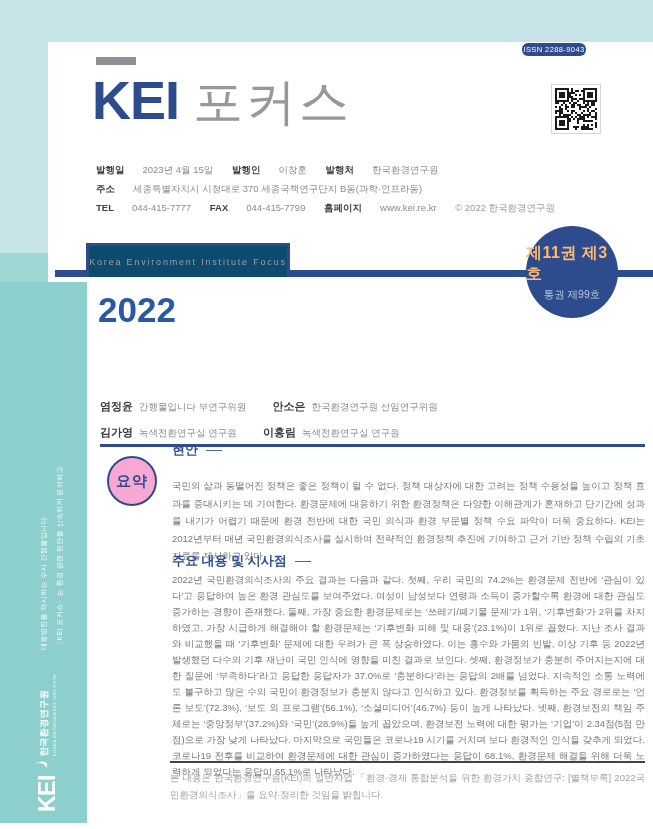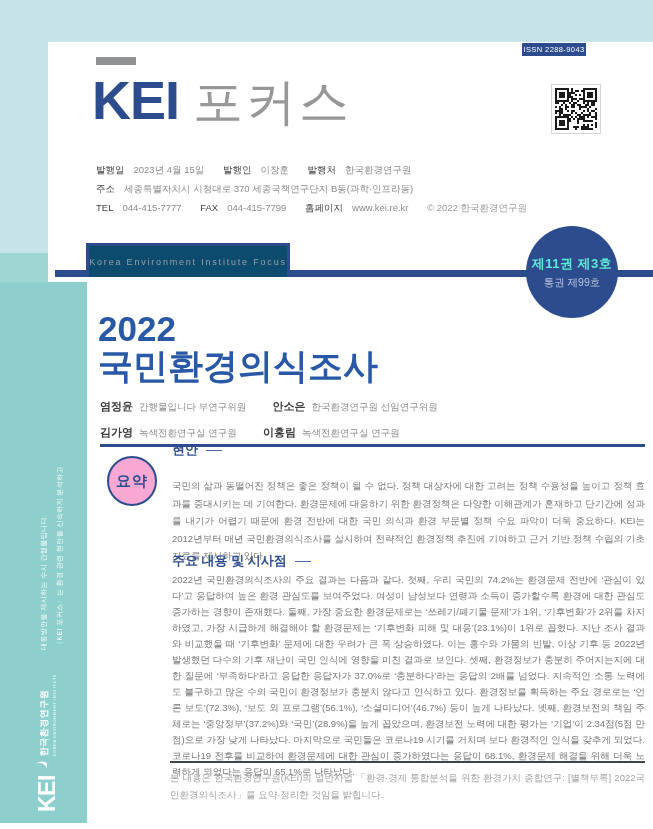--- a/index.html
+++ b/index.html
@@ -8,48 +8,48 @@
   .abs{position:absolute;}
 
   
   .bg-top{left:0;top:0;width:653px;height:42px;background:#c6e4e7;}
   .bg-leftcol{left:0;top:42px;width:48px;height:211px;background:#c6e4e7;}
   .bg-midsq{left:0;top:253px;width:48px;height:29px;background:#9dd6d3;}
   .sidebar{left:0;top:282px;width:87px;height:541px;background:#8ccfcc;}
 
   
   .issn{left:522px;top:43px;width:64px;height:13px;background:#2d4c8e;color:#fff;
-        font-size:7.5px;display:flex;align-items:center;justify-content:center;letter-spacing:.4px;}
+        font-size:7.5px;display:flex;align-items:center;justify-content:center;letter-spacing:.4px;border-radius:6px;}
   .graybar{left:96px;top:57px;width:40px;height:8px;background:#8f9194;}
   .brand{left:92px;top:70px;display:flex;align-items:baseline;gap:14px;}
   .brand .kei{font-size:54px;font-weight:800;color:#2d4c8e;letter-spacing:-1px;line-height:60px;}
   .brand .focus{font-size:50px;font-weight:300;color:#97989a;letter-spacing:3px;line-height:60px;}
   .qr{left:551px;top:84px;width:50px;height:50px;background:#fff;border:1px solid #d4d4d4;
       box-sizing:border-box;padding:3px;}
   .qr svg{width:100%;height:100%;display:block;fill:#1a1a1a;}
 
   
   .pubinfo{left:96px;top:160px;font-size:9.5px;line-height:19px;white-space:nowrap;color:#8b8c8e;}
   .pubinfo .grp{margin-right:16px;}
-  .pubinfo b{font-weight:400;color:#424244;margin-right:9px;}
+  .pubinfo b{font-weight:700;color:#424244;margin-right:18px;}
   .pubinfo .cp{color:#9a9b9d;}
 
   
   .band-dash{left:55px;top:270px;width:31px;height:7px;background:#2d4c8e;}
   .band-line{left:290px;top:270px;width:363px;height:7px;background:#2d4c8e;}
   .tab{left:86px;top:243px;width:204px;height:34px;box-sizing:border-box;background:#0c4a6e;
        border:3px solid #2d4c8e;border-bottom:none;display:flex;align-items:center;justify-content:center;}
   .tab span{font-size:9px;color:#9aa0a4;letter-spacing:1.8px;white-space:nowrap;}
   .circle-badge{left:526px;top:226px;width:92px;height:92px;border-radius:50%;background:#2d4c8e;z-index:5;
        display:flex;flex-direction:column;align-items:center;justify-content:center;gap:3px;}
-  .circle-badge .vol{font-size:13px;font-weight:700;color:#5eead4;letter-spacing:.5px;}
+  .circle-badge .vol{font-size:16px;font-weight:700;color:#fdba74;letter-spacing:.5px;}
   .circle-badge .iss{font-size:10.5px;color:#b9c3dd;}
 
   
-  .title{left:98px;top:310px;color:#2858a6;font-size:35px;font-weight:700;line-height:37px;}
+  .title{left:98px;top:291px;color:#2858a6;font-size:35px;font-weight:700;line-height:37px;}
   .authors{left:100px;top:396px;white-space:nowrap;}
   .authors .row{margin-bottom:8px;}
   .authors .pair{margin-right:22px;}
   .authors .nm{font-size:11px;font-weight:700;color:#3b3b3d;margin-right:6px;}
   .authors .rl{font-size:9.5px;color:#8b8c8e;}
 
   .rule-main{left:100px;top:444px;width:545px;height:3px;background:#2d4c8e;}
   .sum-badge{left:107px;top:456px;width:50px;height:50px;border:2.5px solid #2d4c8e;border-radius:50%;
        box-sizing:border-box;display:flex;align-items:center;justify-content:center;
        font-size:15px;font-weight:700;color:#2d4c8e;letter-spacing:1px;background:#f9a8d4;}
@@ -262,21 +262,20 @@
   <div class="abs tab">
     <span>Korea Environment Institute Focus</span>
   </div>
   <div class="abs circle-badge">
     <span class="vol">제11권 제3호</span>
     <span class="iss">통권 제99호</span>
   </div>
 
   <div class="abs title">
     <div>2022</div>
-    <div>국민환경의식조사</div>
   </div>
 
   <div class="abs authors">
     <div class="row">
       <span class="pair"><span class="nm">염정윤</span><span class="rl">간행물입니다 부연구위원</span></span>
       <span class="pair"><span class="nm">안소은</span><span class="rl">한국환경연구원 선임연구위원</span></span>
     </div>
     <div class="row">
       <span class="pair"><span class="nm">김가영</span><span class="rl">녹색전환연구실 연구원</span></span>
       <span class="pair"><span class="nm">이홍림</span><span class="rl">녹색전환연구실 연구원</span></span>

